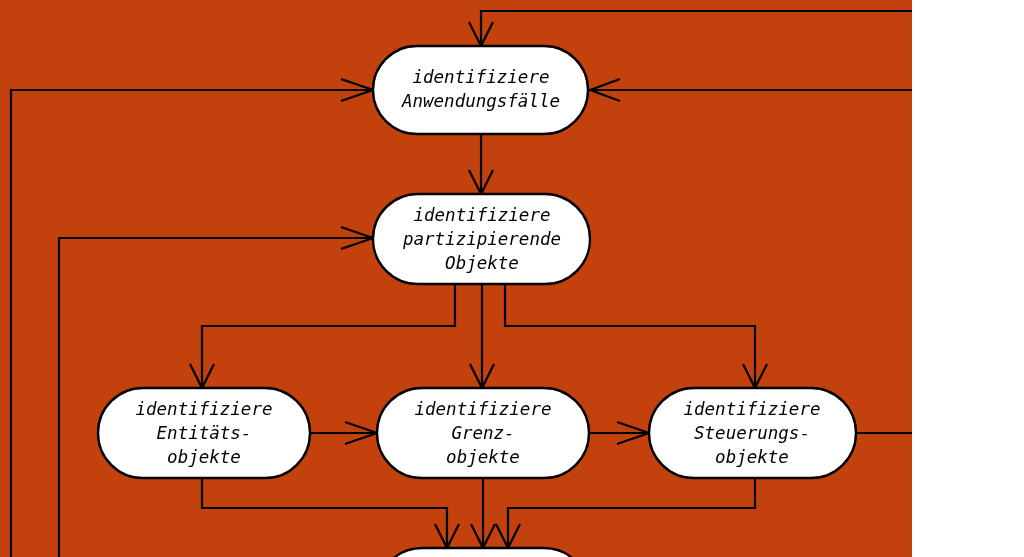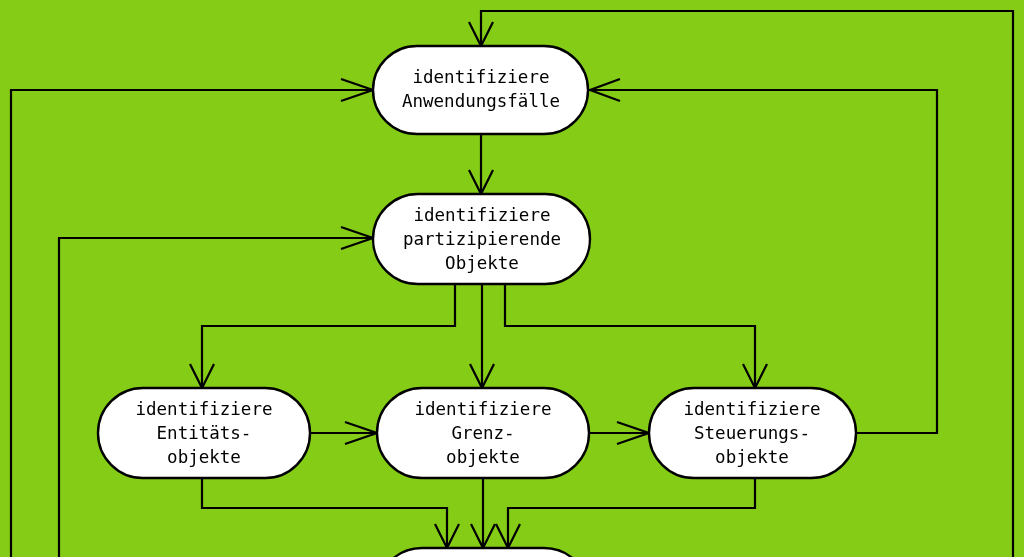--- a/index.html
+++ b/index.html
@@ -5,24 +5,25 @@
   html, body {
     margin: 0;
     padding: 0;
     background: #ffffff;
   }
   body {
     font-family: "DejaVu Sans Mono", monospace;
   }
   #canvas {
     position: relative;
-    width: 1024px;
+    width: 912px;
     height: 557px;
-    background: #84cc16;
+    background: #c2410c;
     overflow: hidden;
+    font-style: italic;
   }
   #flow-svg {
     position: absolute;
     top: 0;
     left: 0;
     width: 1024px;
     height: 557px;
   }
   .node-shape {
     fill: #ffffff;

